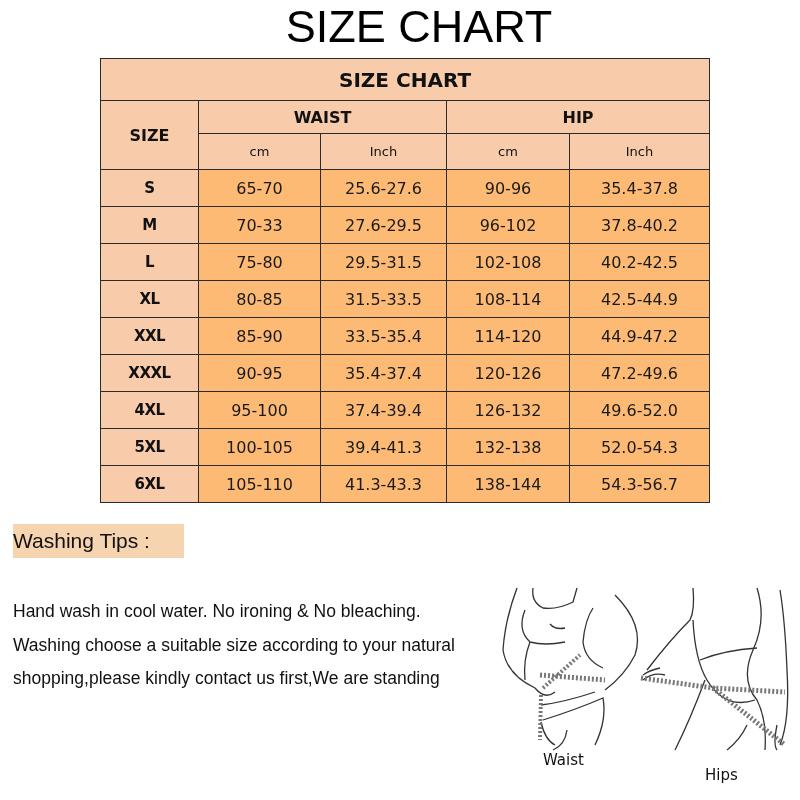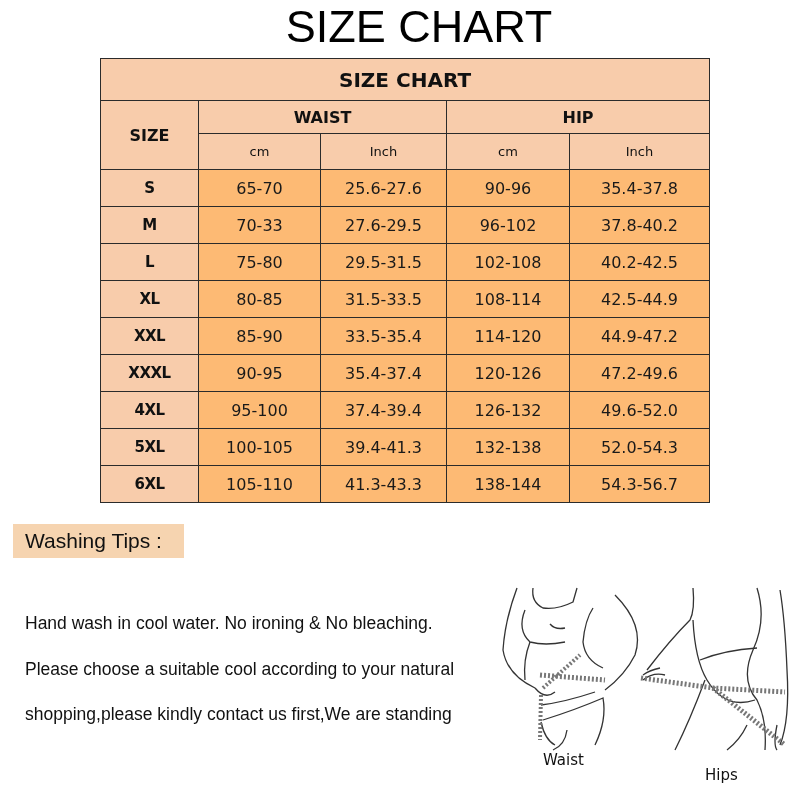--- a/index.html
+++ b/index.html
@@ -8,23 +8,23 @@
   table.size-table { position:absolute; left:100px; top:58px; border-collapse:collapse; table-layout:fixed; width:609px; }
   table.size-table td, table.size-table th { border:1.5px solid #2b2b2b; text-align:center; padding:0; }
   .peach { background:#f8ccab; }
   .chart-title-cell { height:41px; font-weight:bold; font-size:20px; }
   .grp { height:32px; font-weight:bold; font-size:16px; }
   .unit { height:35px; font-weight:normal; font-size:13px; }
   .size-head { font-weight:bold; font-size:16px; }
   .size-cell { font-weight:bold; font-size:15px; letter-spacing:-0.5px; }
   td.val { background:#fdba74; font-size:16px; color:#1a1a1a; }
   tr.data-row td { height:36px; }
-  .tips-label { position:absolute; left:13px; top:524px; width:171px; height:34px; background:#f6d4b0; font-family:"Liberation Sans", sans-serif; font-size:21px; line-height:34px; padding-left:12px; box-sizing:border-box; color:#111; }
+  .tips-label { position:absolute; left:13px; top:524px; width:171px; height:34px; background:#f6d4b0; font-family:"Liberation Sans", sans-serif; font-size:21px; line-height:34px; box-sizing:border-box; color:#111; }
   .tips-text { position:absolute; left:13px; top:595px; width:480px; font-family:"Liberation Sans", sans-serif; font-size:17.5px; line-height:33.5px; color:#111; }
-  .tips-text p { margin:12px; white-space:nowrap; }
+  .tips-text p { margin:0; white-space:nowrap; }
   .illus { position:absolute; left:495px; top:580px; width:305px; height:210px; }
   .illus-label { position:absolute; font-family:"DejaVu Sans", sans-serif; font-size:15px; color:#111; }
 </style>
 </head>
 <body>
 
 <div class="page-title">SIZE CHART</div>
 
 <table class="size-table">
   <colgroup>
@@ -114,21 +114,21 @@
         <td class="val">138-144</td>
         <td class="val">54.3-56.7</td>
       </tr>
     </tbody>
 </table>
 
 <div class="tips-label">Washing Tips :</div>
 
 <div class="tips-text">
   <p>Hand wash in cool water. No ironing &amp; No bleaching.</p>
-  <p>Please choose a suitable cool according to your natural</p>
+  <p>Washing choose a suitable size according to your natural</p>
   <p>shopping,please kindly contact us first,We are standing</p>
 </div>
 
 <div class="illus">
   <svg width="305" height="210" viewBox="0 0 305 210" fill="none" stroke="#333" stroke-width="1.3">
 
     <path d="M22 8 Q10 40 8 70 Q12 95 40 108"></path>
     <path d="M38 8 Q36 22 48 28 Q62 30 78 22 L82 8"></path>
     <path d="M30 30 Q22 50 35 62 Q50 66 70 62"></path>
     <path d="M55 44 Q60 50 70 48"></path>

